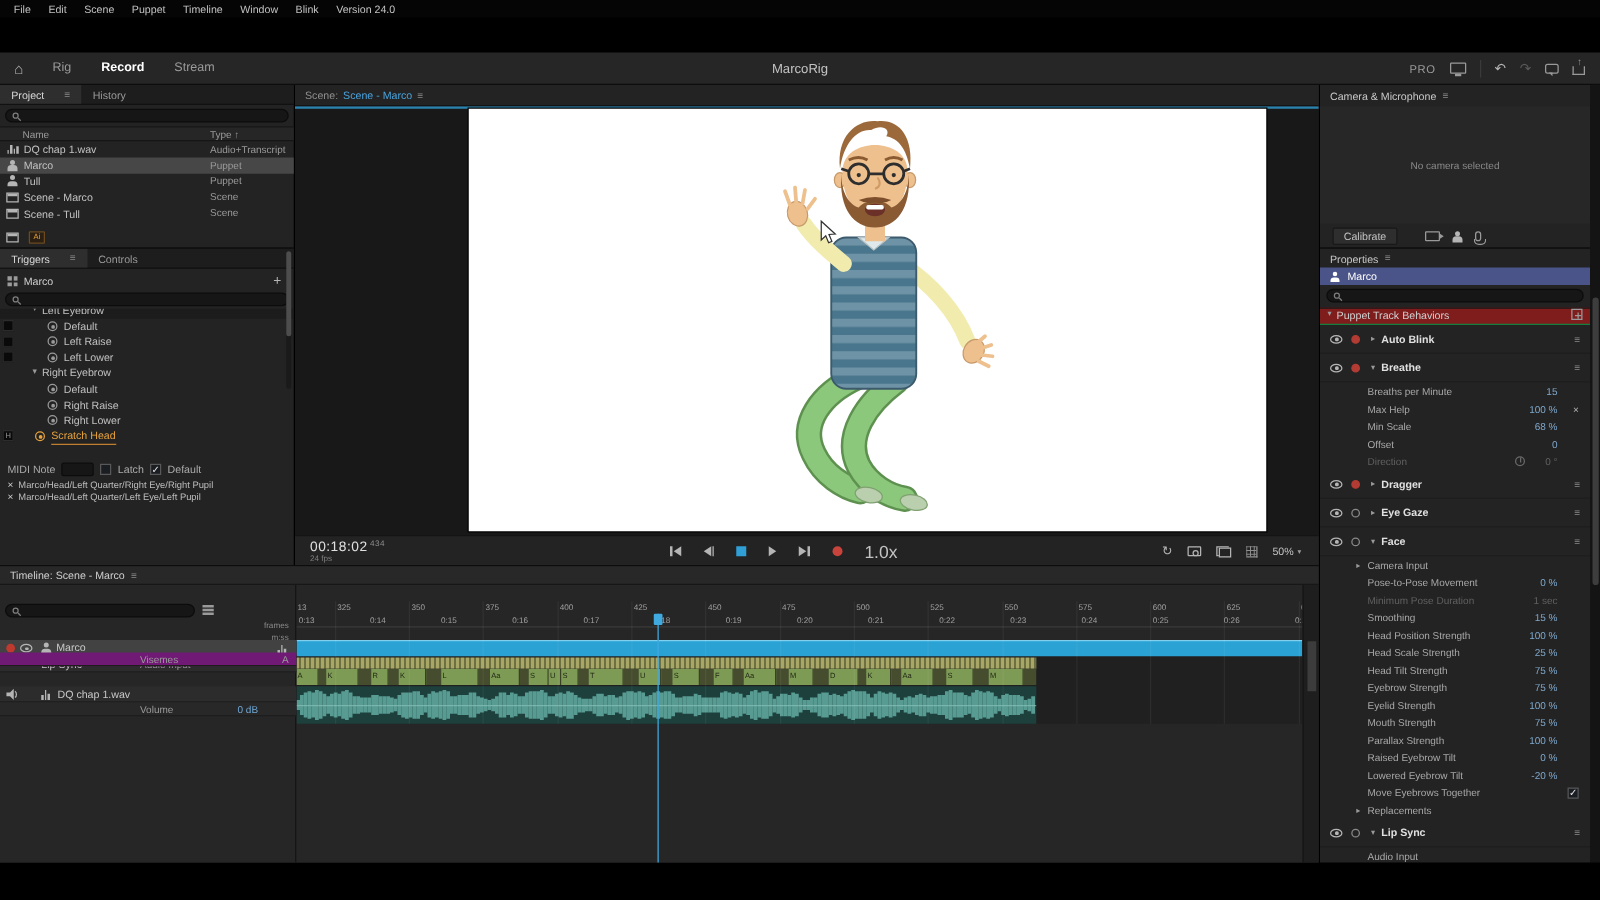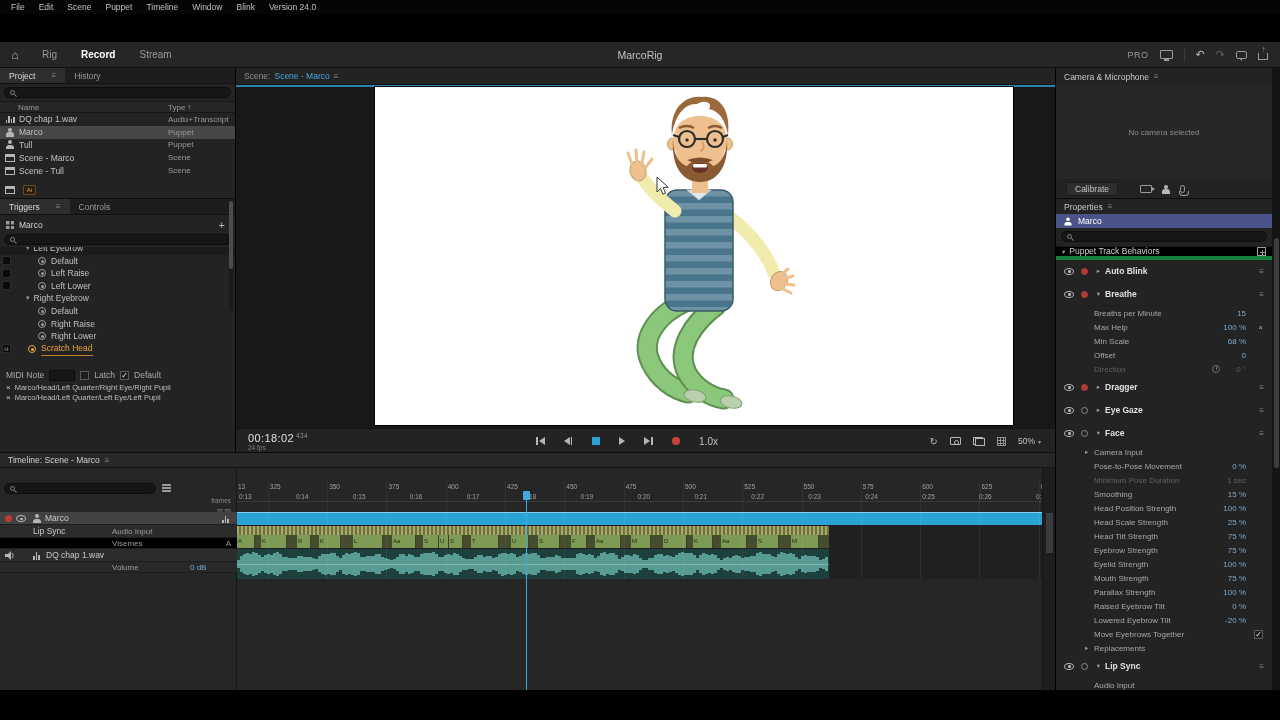--- a/index.html
+++ b/index.html
@@ -94,21 +94,21 @@
 .tc{position:absolute;left:12px;top:3px;font-size:11px;color:#e0e0e0;letter-spacing:.4px}
 .tc .fr{font-size:6.5px;color:#8f8f8f;margin-left:2px;vertical-align:top}
 .fps{position:absolute;left:12px;top:15px;font-size:6.5px;color:#7f7f7f}
 .tr-ctr{position:absolute;left:300px;top:0;width:182px;height:24px;display:flex;align-items:center;justify-content:space-between}
 .tbtn{display:flex;align-items:center;gap:1px}
 .tri-l{width:0;height:0;border-right:6px solid #b5b5b5;border-top:4px solid transparent;border-bottom:4px solid transparent}
 .tri-r{width:0;height:0;border-left:6px solid #b5b5b5;border-top:4px solid transparent;border-bottom:4px solid transparent}
 .tbar{width:1.5px;height:8px;background:#b5b5b5}
 .stop-sq{width:8px;height:8px;background:#2f9fd6}
 .rec-dot{width:8px;height:8px;border-radius:50%;background:#c8433c}
-.speed{font-size:10px;color:#c2c2c2}
+.speed{font-size:14px;color:#c2c2c2}
 .tr-right{position:absolute;right:14px;top:0;height:24px;display:flex;align-items:center;gap:12px}
 .ic-loop{font-size:10px;color:#b5b5b5}
 .ic-snapshot{width:11px;height:8px;border:1px solid #b5b5b5;border-radius:1px;position:relative}
 .ic-snapshot::after{content:"";position:absolute;left:3px;top:1.5px;width:3px;height:3px;border:1px solid #b5b5b5;border-radius:50%}
 .ic-displays{width:12px;height:9px;position:relative}
 .ic-displays::before{content:"";position:absolute;left:0;top:0;width:8px;height:6px;border:1px solid #b5b5b5}
 .ic-displays::after{content:"";position:absolute;right:0;bottom:0;width:8px;height:6px;border:1px solid #b5b5b5;background:#232323}
 .ic-grid{width:9px;height:9px;background:linear-gradient(#b5b5b5 1px,transparent 1px) 0 0/3px 3px,linear-gradient(90deg,#b5b5b5 1px,transparent 1px) 0 0/3px 3px;border-right:1px solid #b5b5b5;border-bottom:1px solid #b5b5b5;opacity:.75}
 .zoom{display:flex;align-items:center;gap:3px;font-size:8.5px;color:#c2c2c2}
 .zoom .dd{font-size:6px;color:#9a9a9a}
@@ -121,21 +121,21 @@
 .ic-cam{width:12px;height:8px;border:1px solid #9a9a9a;border-radius:1px;position:relative;margin-left:12px}
 .ic-cam::after{content:"";position:absolute;right:-4px;top:1px;border-top:2.5px solid transparent;border-bottom:2.5px solid transparent;border-left:3.5px solid #9a9a9a}
 .ic-mic{width:5px;height:8px;border:1px solid #9a9a9a;border-radius:3px;position:relative;margin-right:2px}
 .ic-mic::after{content:"";position:absolute;left:-2.5px;top:5px;width:8px;height:4px;border:1px solid #9a9a9a;border-top:none;border-radius:0 0 4px 4px}
 
 #propsPanel{position:absolute;left:1056px;top:198px;width:216px;height:492px;background:#232323;border-top:1px solid #0d0d0d;overflow:hidden}
 .props-head{height:15px;display:flex;align-items:center;gap:5px;padding:0 8px;font-size:8.5px;color:#c8c8c8}
 .props-target{height:14px;background:#4a5488;display:flex;align-items:center;gap:6px;padding:0 8px;font-size:8.5px;color:#fff}
 .props-target .i-person{color:#fff;transform:scale(.9)}
 .props-search{margin:3px 5px 4px}
-.props-section{height:14px;background:#000000;display:flex;align-items:flex-end;gap:4px;padding:0 6px;font-size:8.5px;color:#cfcfcf;border-top:1px solid #191919;border-bottom:4px solid #15803d}
+.props-section{height:14px;background:#7f1d1d;display:flex;align-items:flex-start;gap:4px;padding:0 6px;font-size:8.5px;color:#cfcfcf;border-top:1px solid #191919;border-bottom:1px solid #15803d}
 .sec-chev{font-size:6.5px;color:#9a9a9a}
 .i-plusbox{margin-left:auto;width:9px;height:9px;border:1px solid #9a9a9a;position:relative}
 .i-plusbox::before{content:"";position:absolute;left:1.5px;top:3.5px;width:5px;height:1px;background:#9a9a9a}
 .i-plusbox::after{content:"";position:absolute;left:3.5px;top:1.5px;width:1px;height:5px;background:#9a9a9a}
 .bh-row{height:23px;display:flex;align-items:center;position:relative;border-bottom:1px solid #1e1e1e}
 .bh-row .i-eye{margin-left:8px}
 .bh-dot{width:7px;height:7px;border-radius:50%;margin-left:7px;border:1px solid #8a8a8a;flex:none}
 .bh-dot.armed{background:#b23c34;border-color:#b23c34}
 .bh-chev{margin-left:6px;font-size:6.5px;color:#9a9a9a;width:9px;text-align:center}
 .bh-name{margin-left:2px;font-size:8.5px;color:#e0e0e0;font-weight:bold}
@@ -667,21 +667,21 @@
       <span class="i-bars al" style="left:222px;top:2.5px">
           <i style="height:3px"></i>
           <i style="height:7px"></i>
           <i style="height:4px"></i>
         </span>
     </div>
     <div class="tr-row" style="top:57px;height:13px;background:#2c2c2c">
       <span class="al" style="left:33px;top:1px">Lip Sync</span>
       <span class="al sub" style="left:112px;top:2px">Audio Input</span>
     </div>
-    <div class="tr-row" style="top:70px;height:11px;background:#000000">
+    <div class="tr-row" style="top:54px;height:11px;background:#701a75">
       <span class="al sub" style="left:112px;top:1px">Visemes</span>
       <span class="al sub" style="right:6px;top:1px;position:absolute">A</span>
     </div>
     <div class="tr-row" style="top:81px;height:13px;background:#2c2c2c">
       <span class="al" style="left:5px;top:2px;width:8px;height:8px"><svg width="9" height="9" viewBox="0 0 9 9">
             <path d="M0 3 L3 3 L6 0 L6 9 L3 6 L0 6 Z" fill="#b5b5b5"></path>
             <path d="M7 2 C 8.5 3,8.5 6,7 7" stroke="#b5b5b5" fill="none" stroke-width="1"></path>
           </svg></span>
       <span class="i-bars al" style="left:33px;top:2.5px">
           <i style="height:4px"></i>

